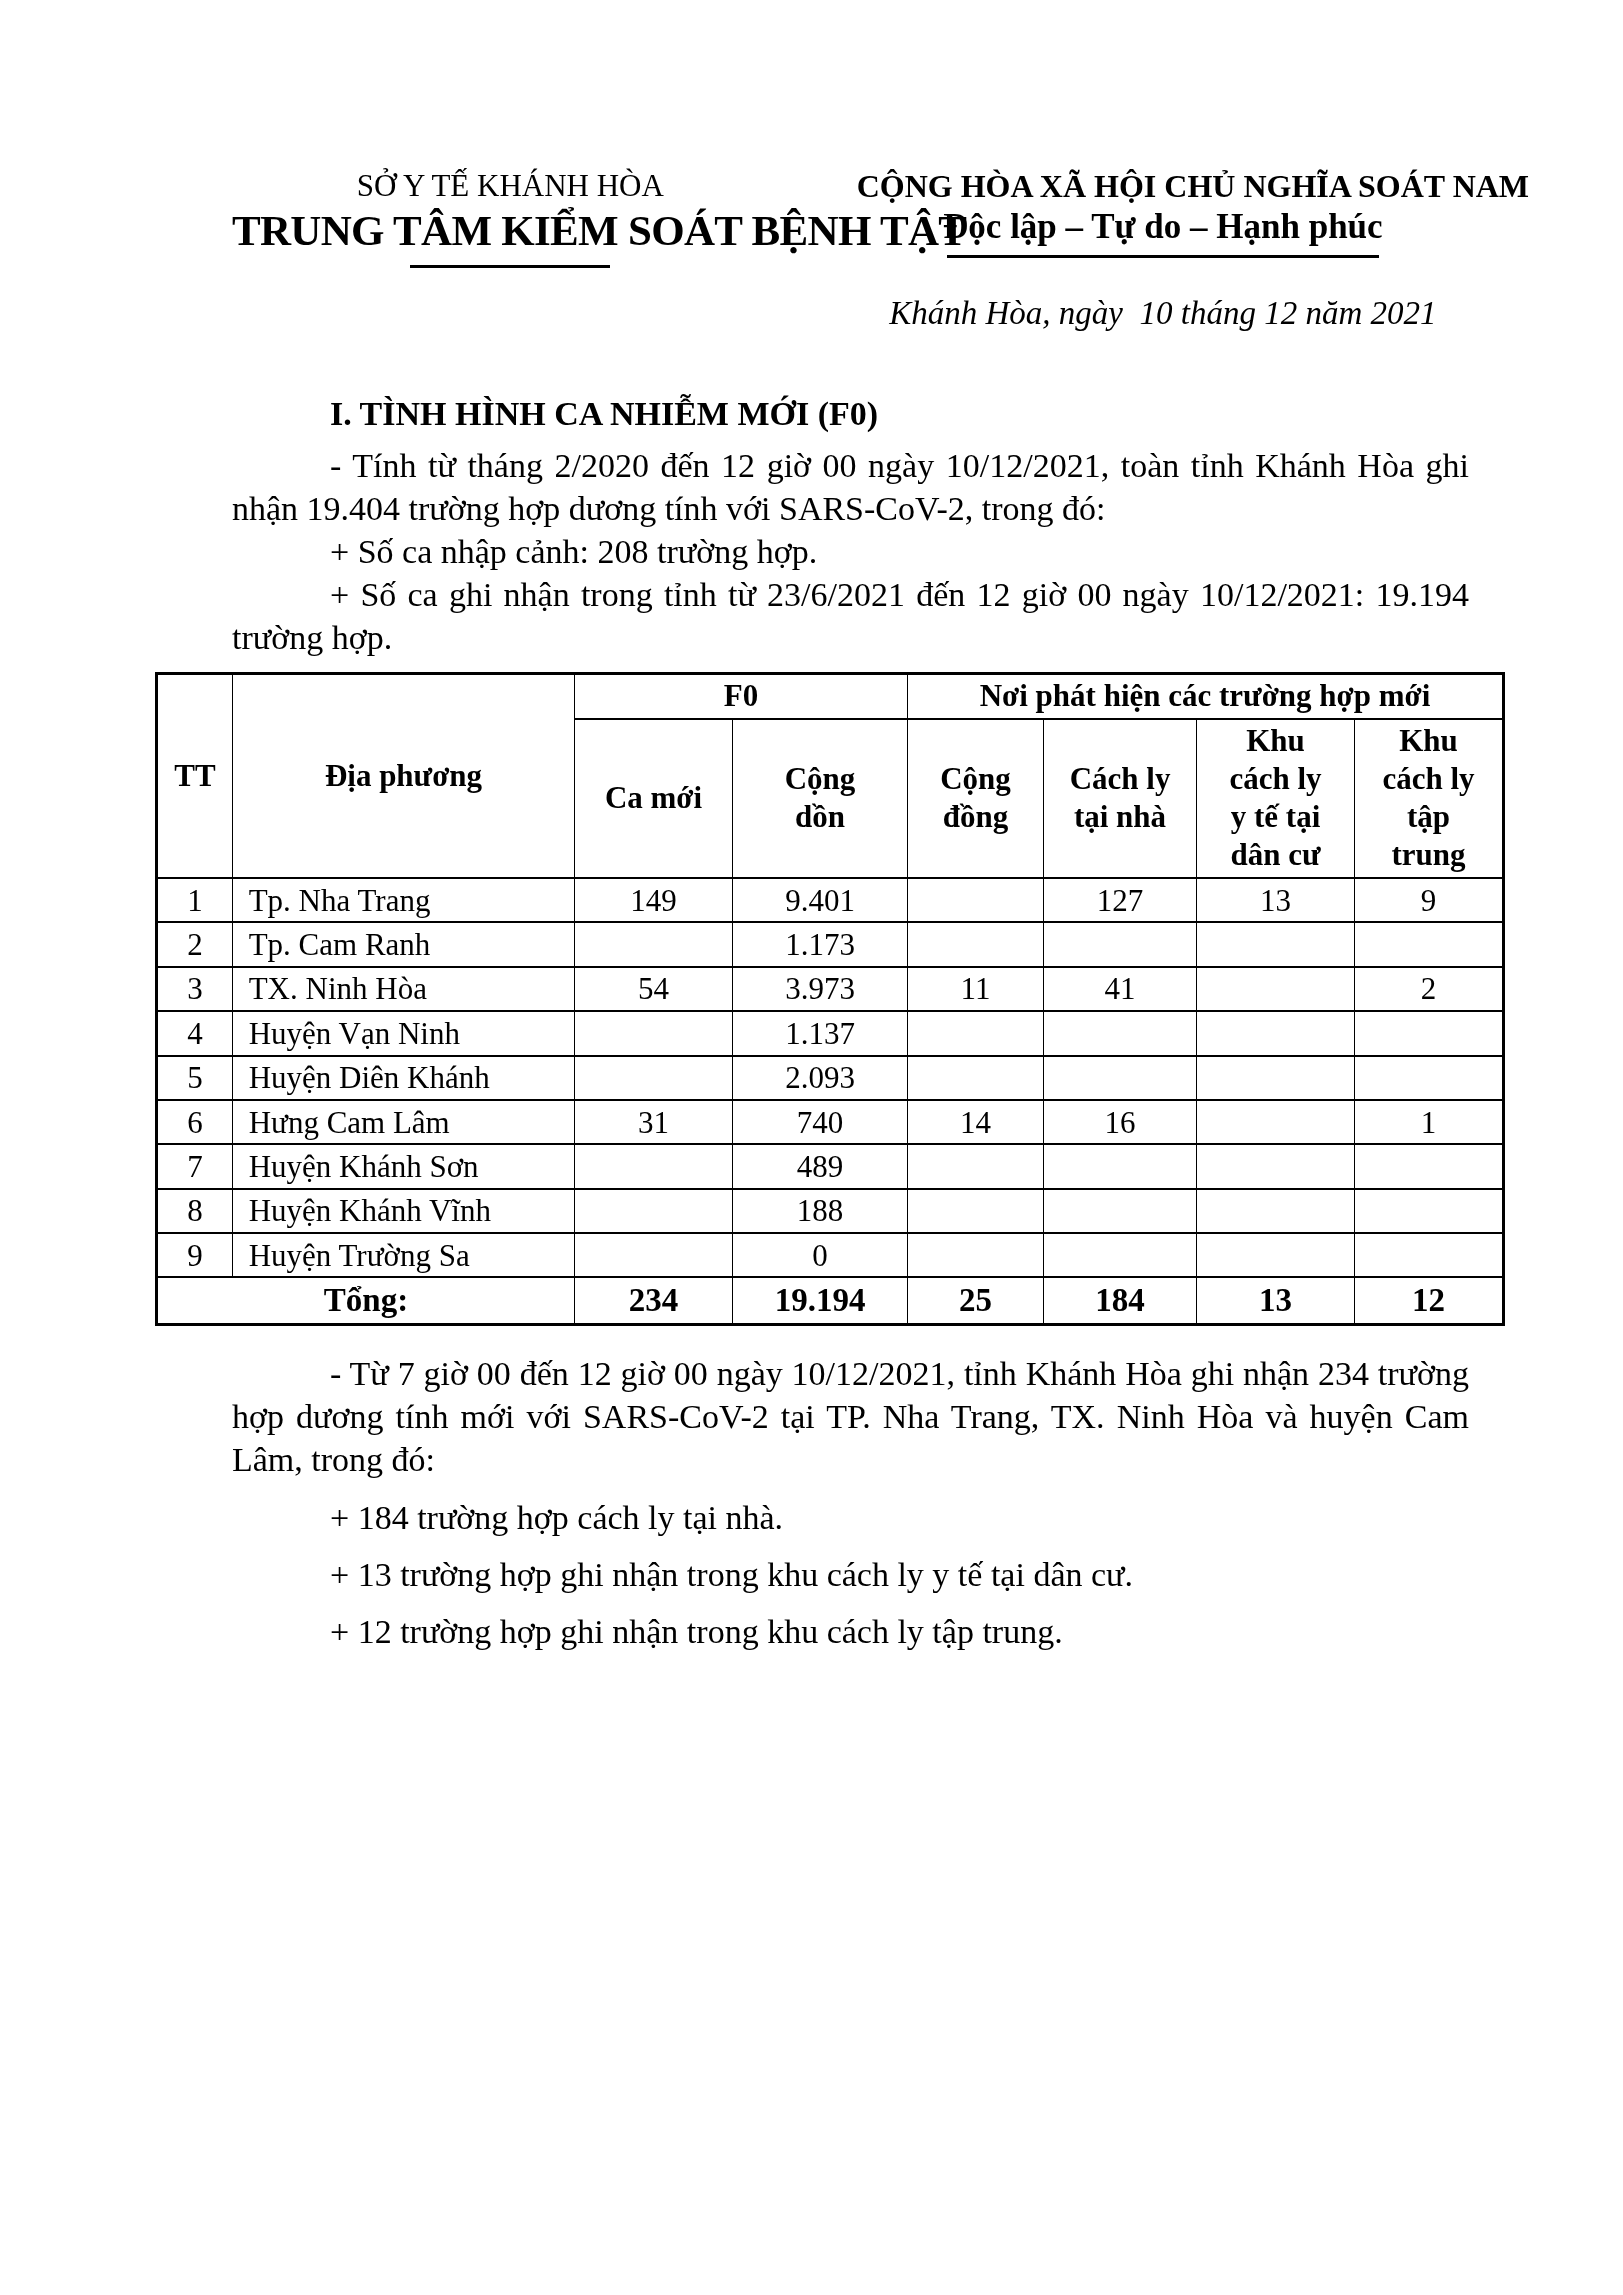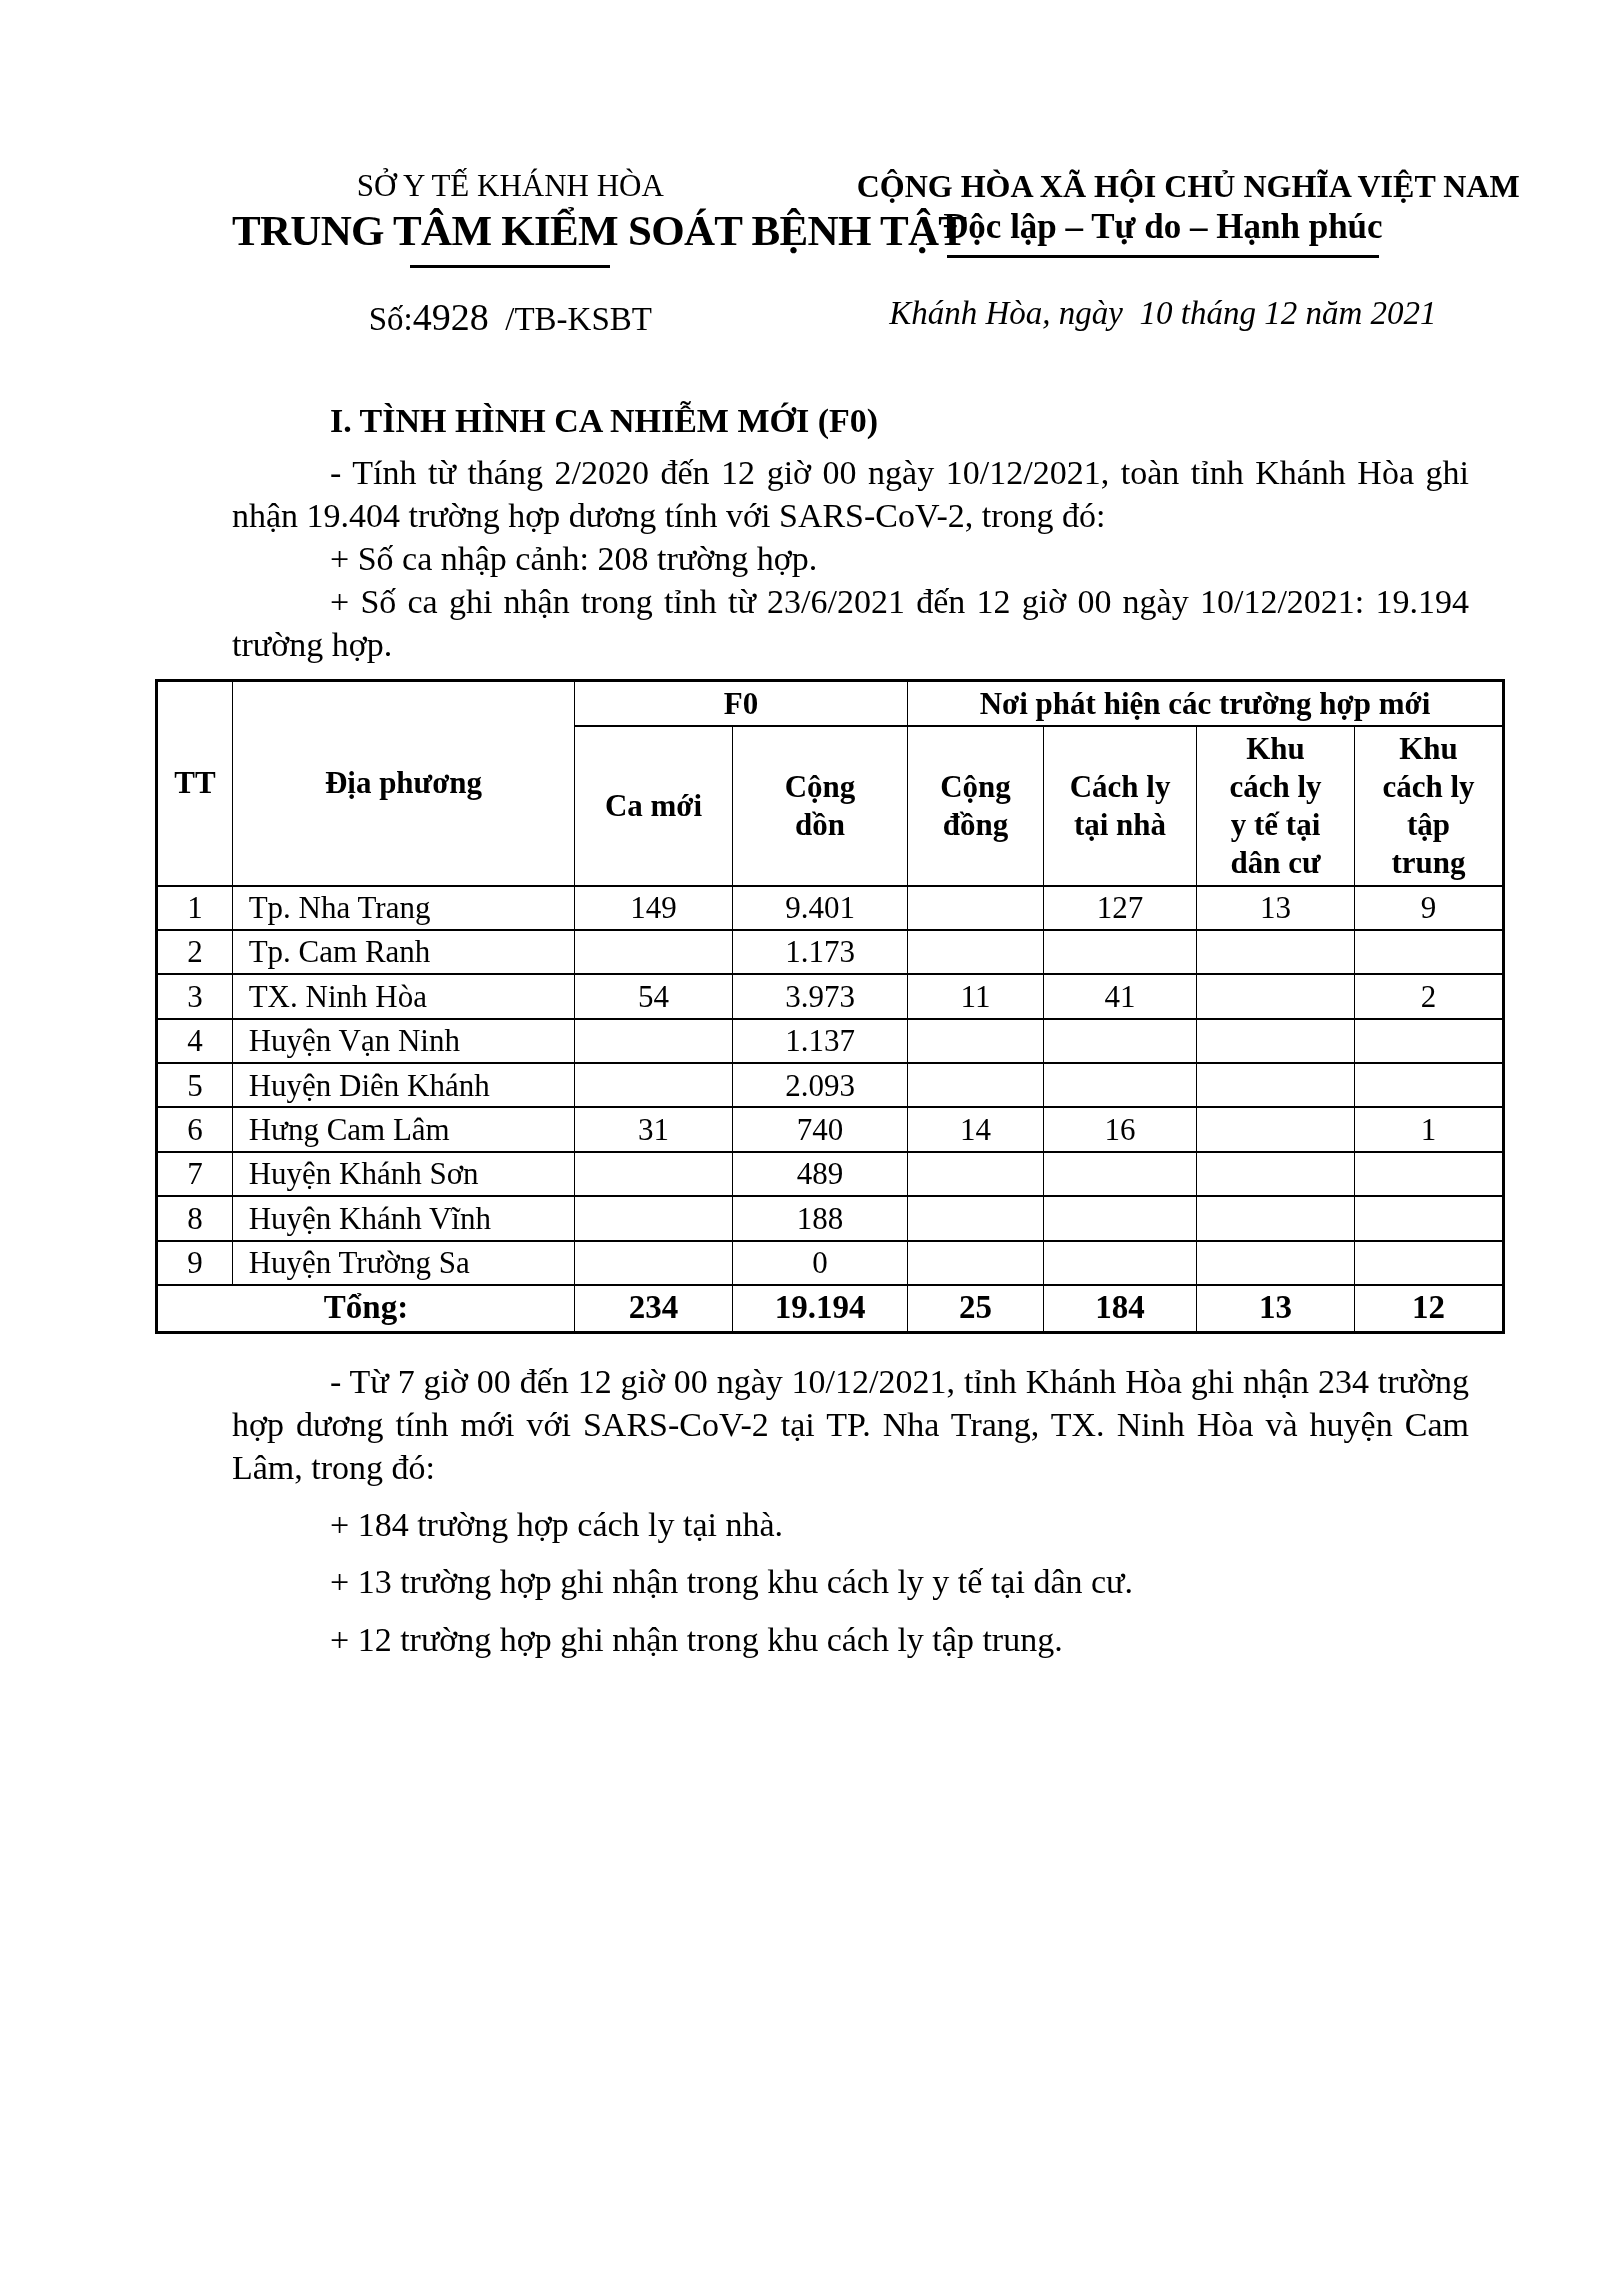--- a/index.html
+++ b/index.html
@@ -62,24 +62,23 @@
 </head>
 <body>
 
 <div class="page">
 
   <div class="doc-header">
     <div class="hcol left">
       <div class="h-line issuer-name">SỞ Y TẾ KHÁNH HÒA</div>
       <div class="h-line issuer-org">TRUNG TÂM KIỂM SOÁT BỆNH TẬT</div>
       <div class="rule rule-left"></div>
-      <div class="doc-number"><span>Số:</span><span class="num">4928</span><span>&nbsp;&nbsp;/TB-KSBT</span></div>
     </div>
     <div class="hcol right">
-      <div class="h-line motto-1">CỘNG HÒA XÃ HỘI CHỦ NGHĨA VIỆT NAM</div>
+      <div class="h-line motto-1">CỘNG HÒA XÃ HỘI CHỦ NGHĨA SOÁT NAM</div>
       <div class="h-line motto-2">Độc lập – Tự do – Hạnh phúc</div>
       <div class="rule rule-right"></div>
       <div class="date-line">Khánh Hòa, ngày&nbsp; 10 tháng 12 năm 2021</div>
     </div>
   </div>
 
 
   <div class="section-heading">I. TÌNH HÌNH CA NHIỄM MỚI (F0)</div>
 
   <p class="para">- Tính từ tháng 2/2020 đến 12 giờ 00 ngày 10/12/2021, toàn tỉnh Khánh Hòa ghi nhận 19.404 trường hợp dương tính với SARS-CoV-2, trong đó:</p>

